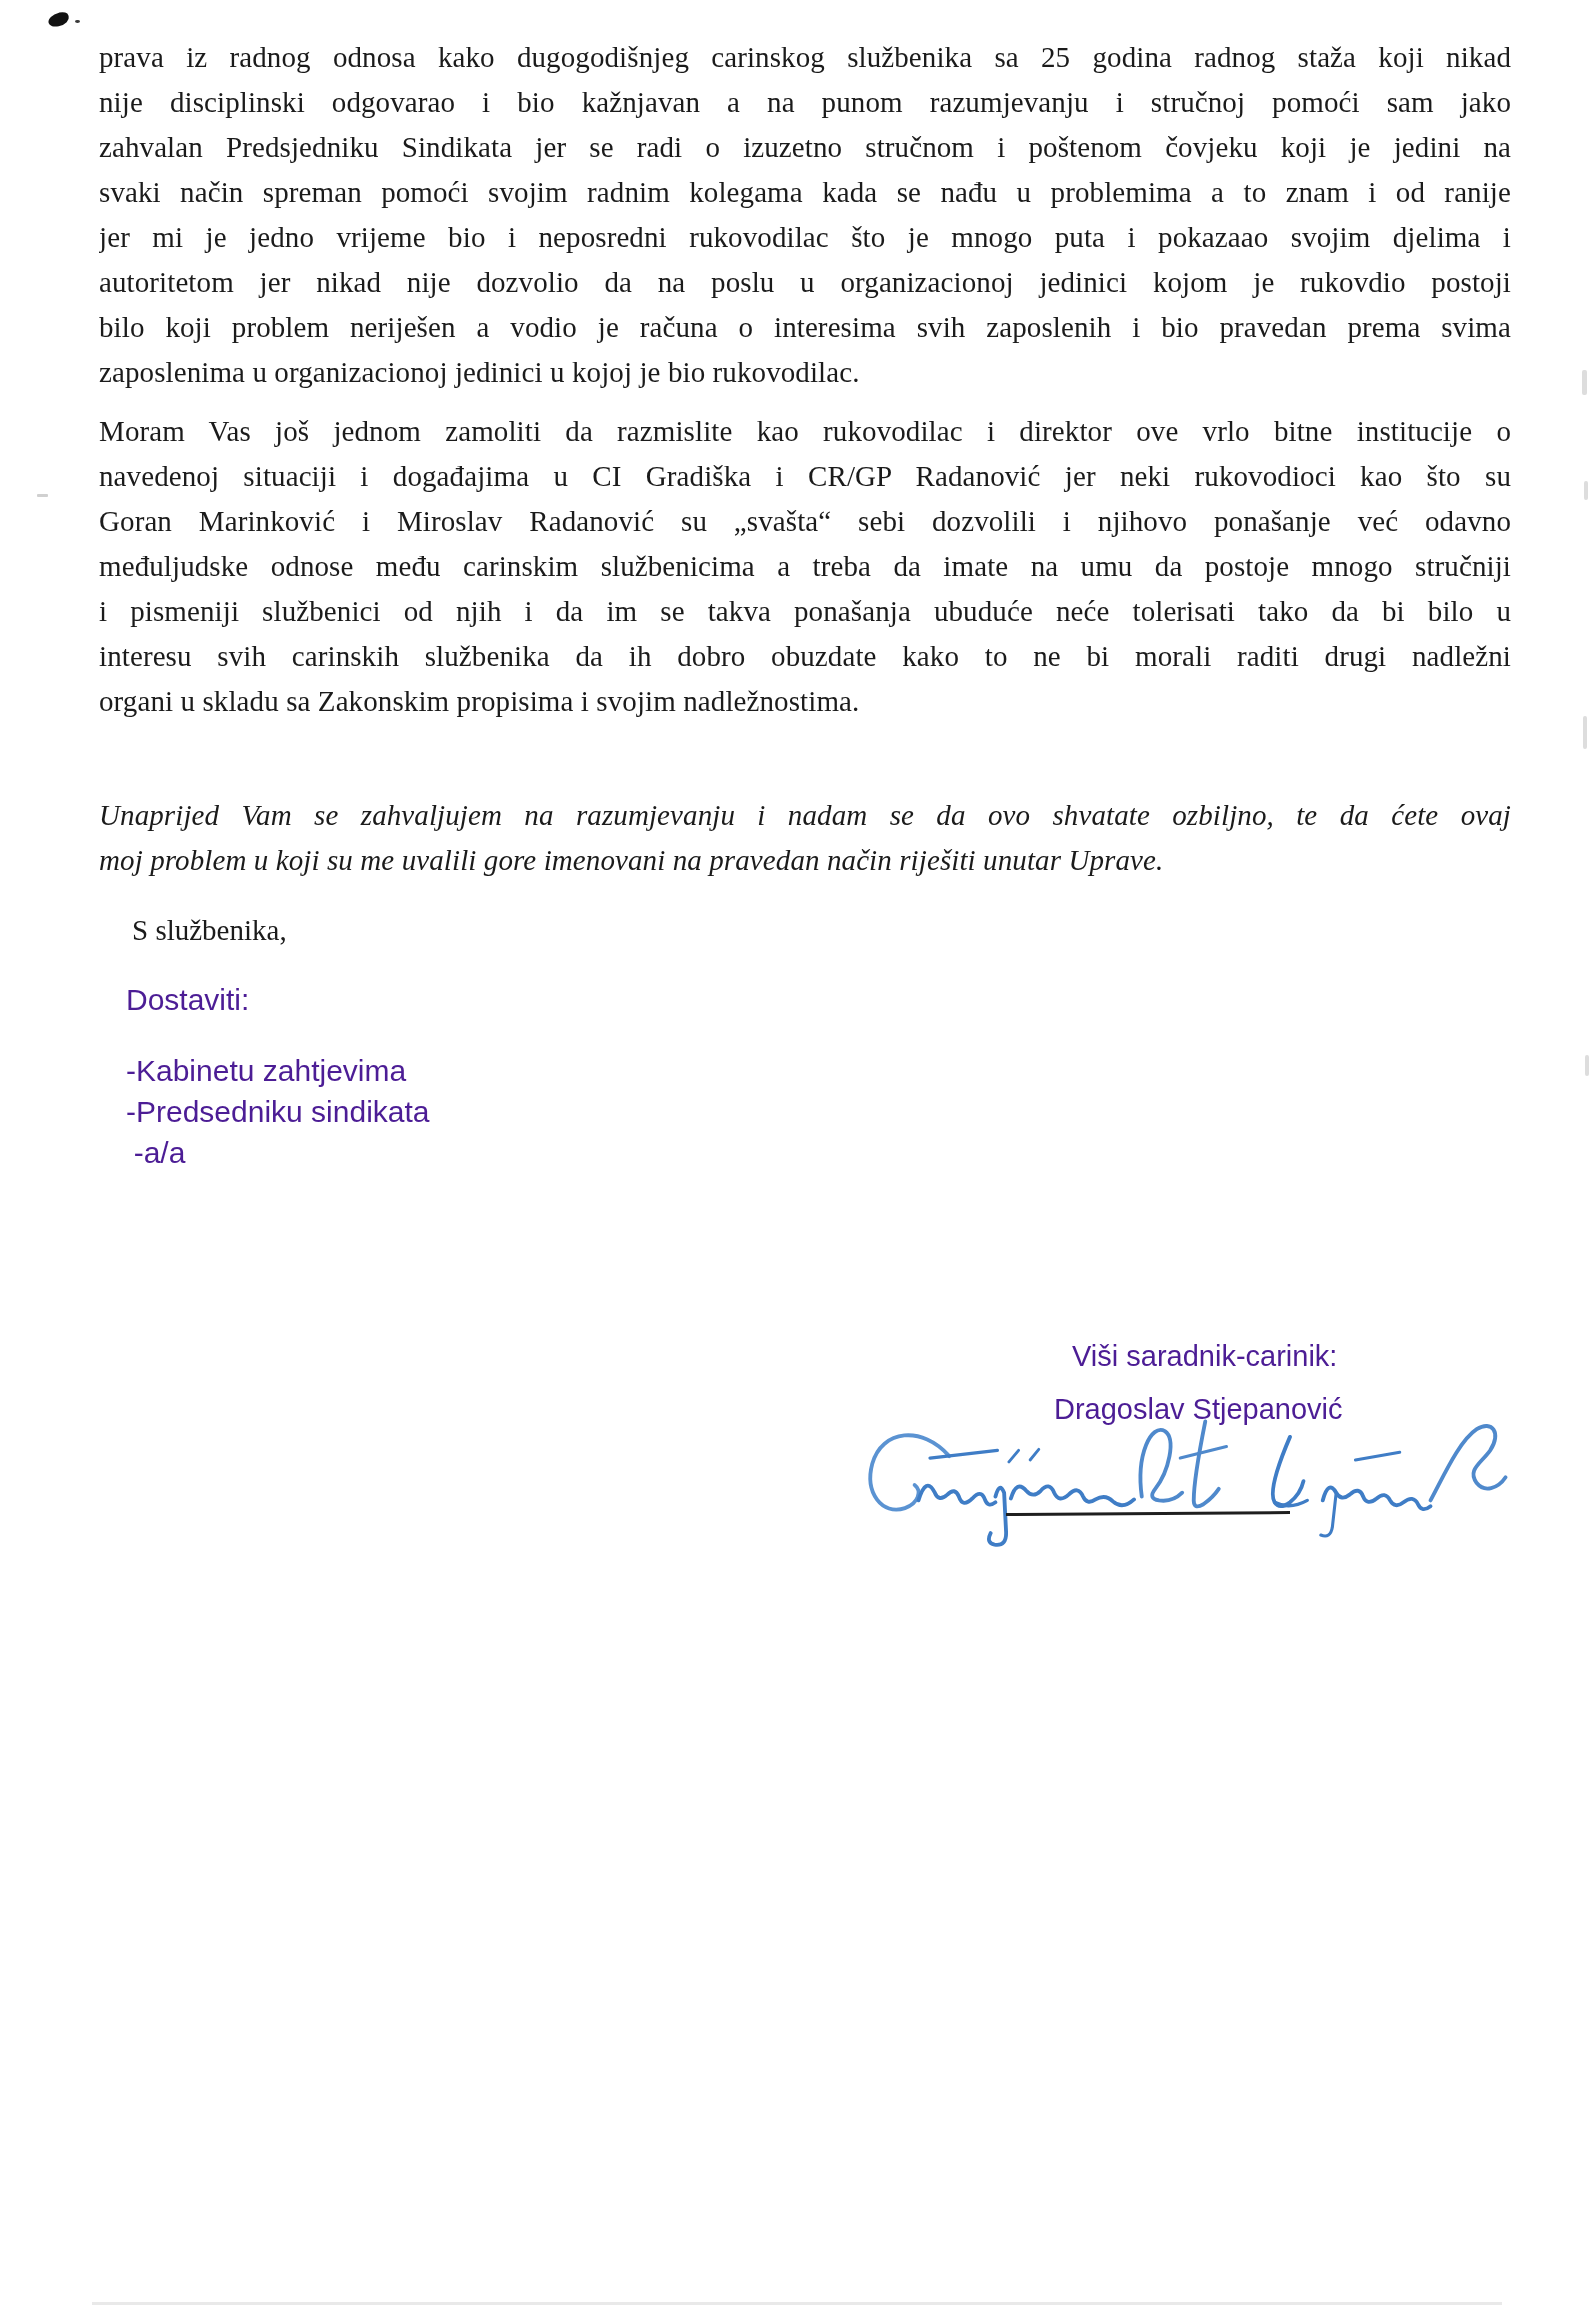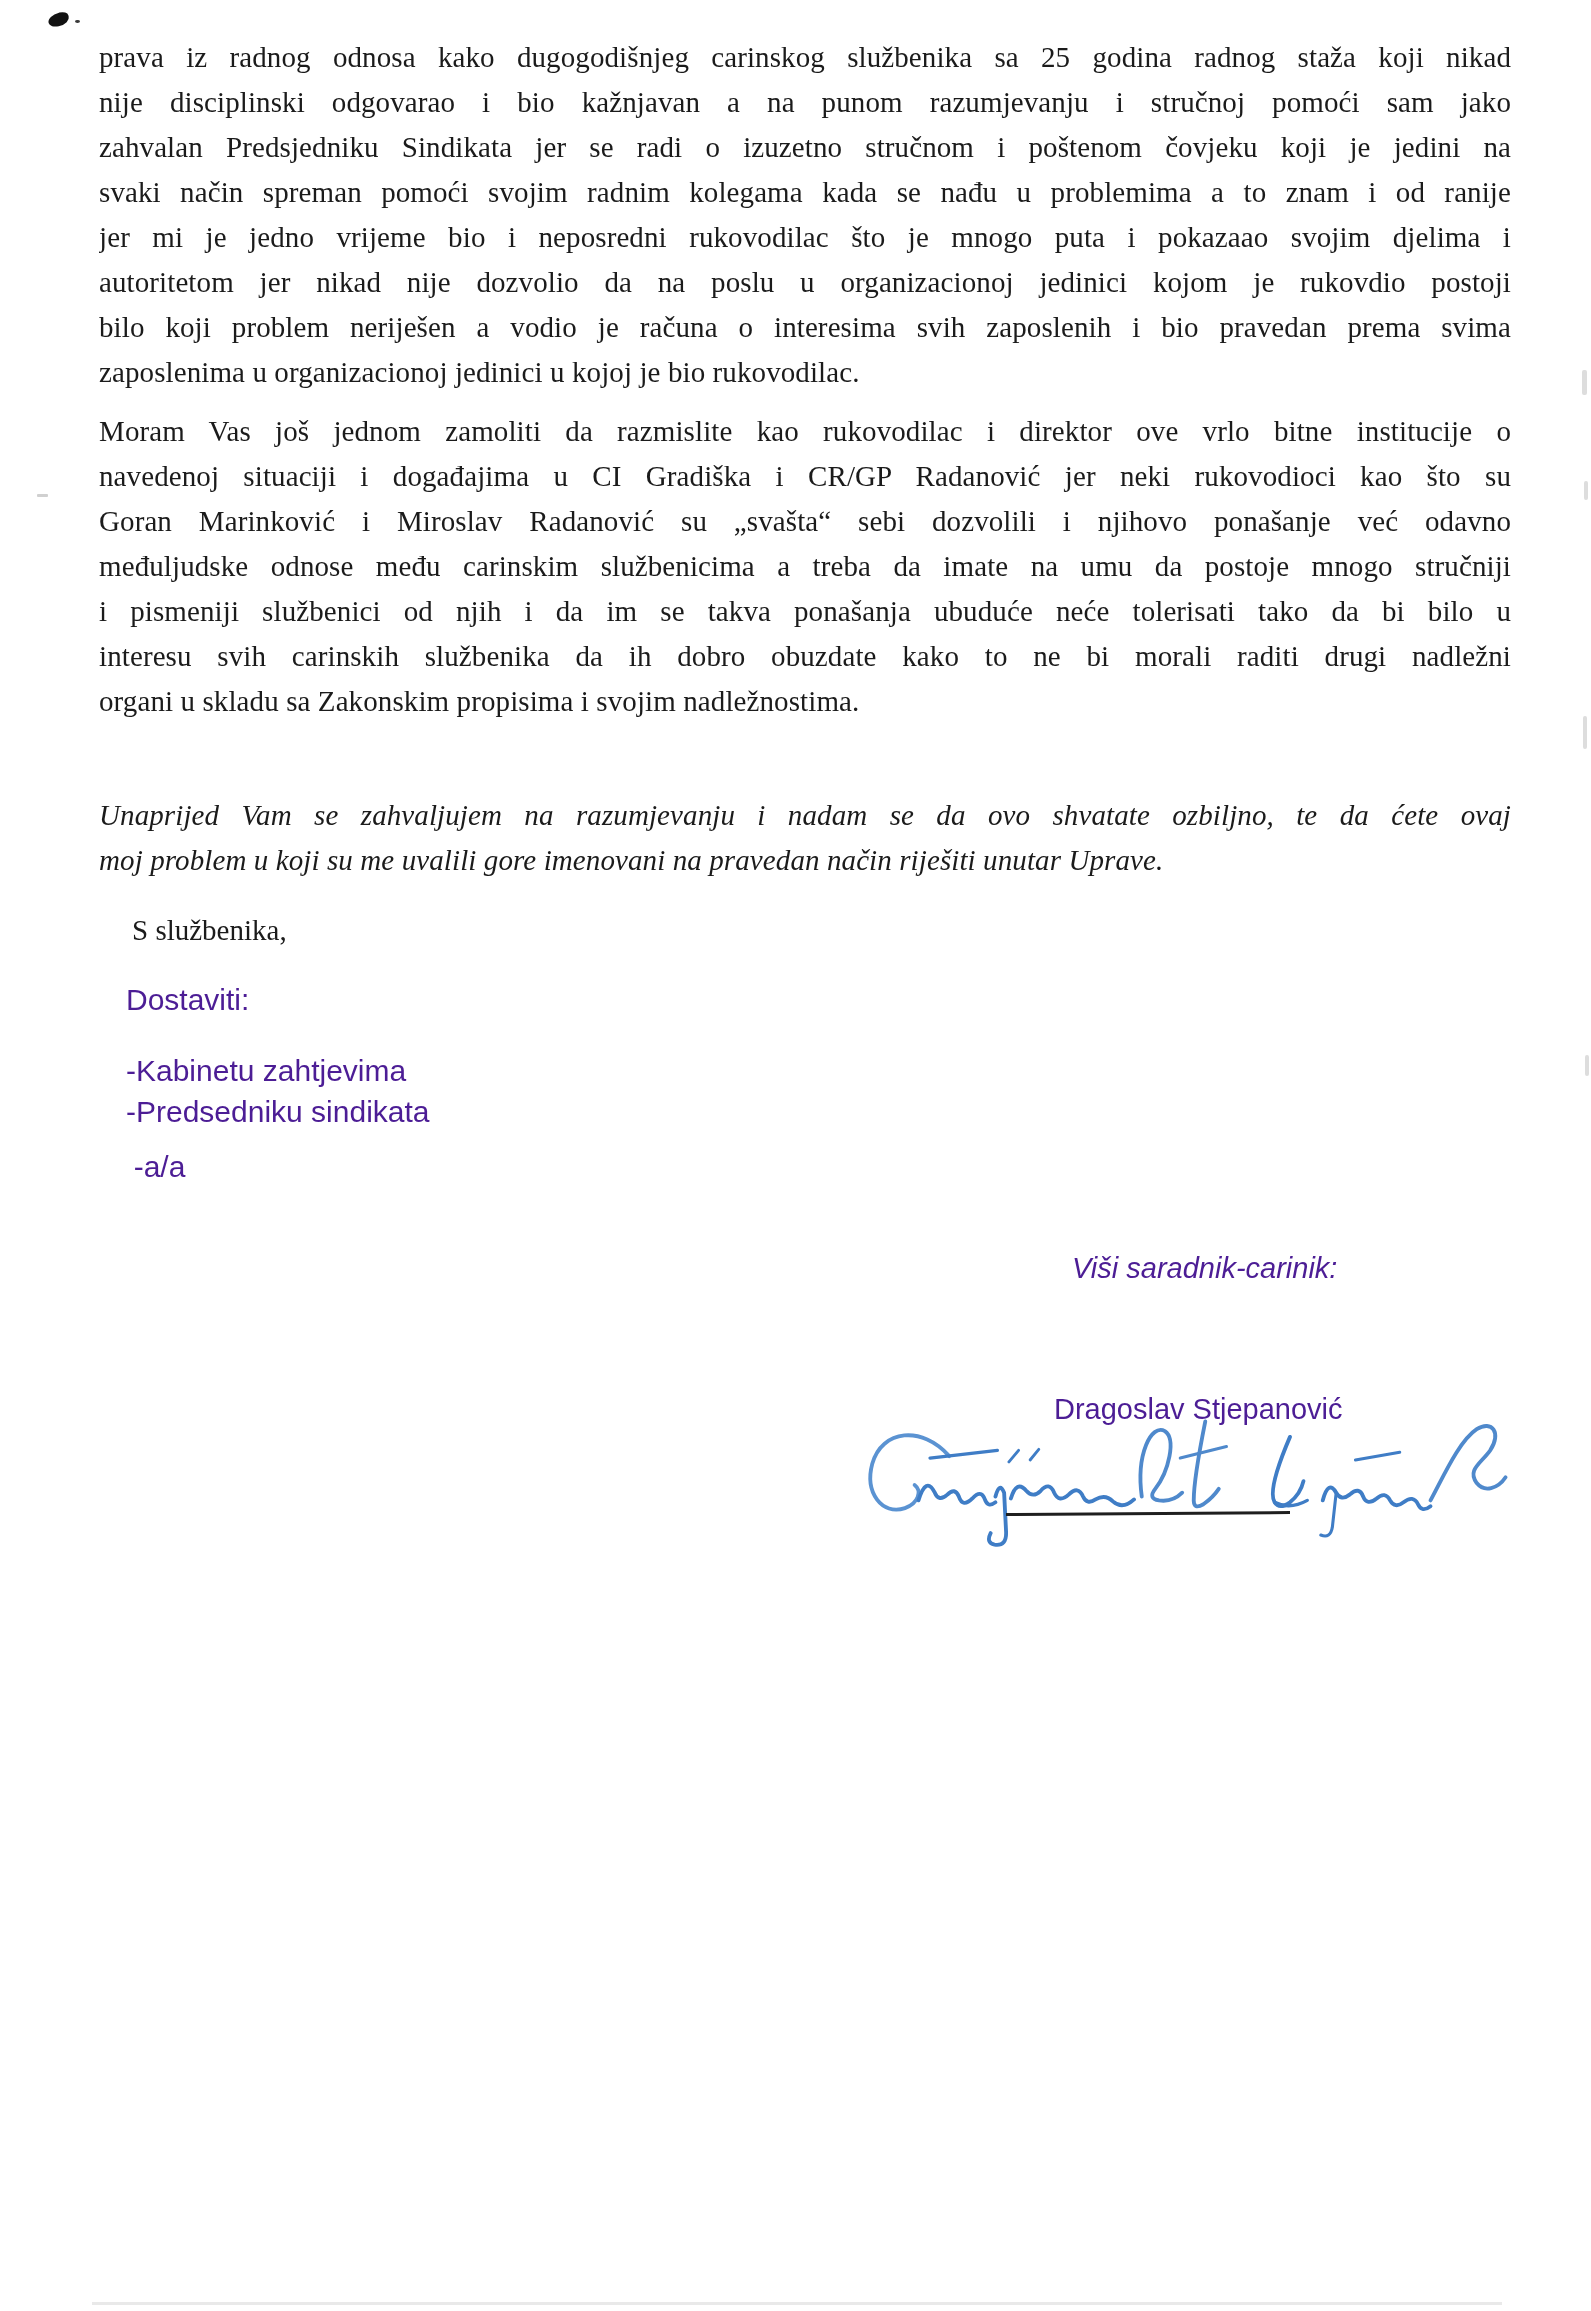--- a/index.html
+++ b/index.html
@@ -81,24 +81,24 @@
   <div class="line">Unaprijed Vam se zahvaljujem na razumjevanju i nadam se da ovo shvatate ozbiljno, te da ćete ovaj</div>
   <div class="line last">moj problem u koji su me uvalili gore imenovani na pravedan način riješiti unutar Uprave.</div>
 </div>
 
 <div class="abs serif-line" style="left:132px; top:911px;">S službenika,</div>
 
 <div class="abs sans dist" style="left:126px; top:979px;">Dostaviti:</div>
 <div class="abs sans dist" style="left:126px; top:1050px;">
   <div>-Kabinetu zahtjevima</div>
   <div>-Predsedniku sindikata</div>
-  <div style="padding-left:7.7px;margin-top:14px;">-a/a</div>
+  <div style="padding-left:7.7px;">-a/a</div>
 </div>
 
-<div class="abs sans sig-role" style="left:1072px; top:1252px;font-style:italic;">Viši saradnik-carinik:</div>
+<div class="abs sans sig-role" style="left:1072px; top:1340px;">Viši saradnik-carinik:</div>
 <div class="abs sans sig-name" style="left:1054px; top:1393px;">Dragoslav Stjepanović</div>
 
 <div class="abs" style="left:854px; top:1408px; width:666px; height:154px;" aria-label="Стјепановић Драгослав">
   <svg class="signature" width="666" height="154" viewBox="0 0 690 160" fill="none" stroke="#3f7dc6" stroke-width="4" stroke-linecap="round" stroke-linejoin="round">
 
     <path d="M 98,50 C 70,18 28,22 18,58 C 10,88 28,112 52,104 C 66,99 70,86 62,80" stroke="#5b93d2"></path>
 
     <path d="M 66,96 q 8,-26 17,-8 q 4,10 13,2 q 8,-8 12,2 q 4,12 14,2 q 9,-10 13,1 q 3,9 11,3"></path>
     <path d="M 146,92 q 4,-16 9,-4 l 2,40 q 1,16 -12,14 q -9,-2 -4,-12"></path>
     <path d="M 162,94 q 6,-20 16,-8 q 7,8 15,0 q 9,-10 14,2 q 5,11 15,2 q 10,-10 15,2 q 4,9 13,3 q 10,-6 18,2 q 10,9 22,-2"></path>

